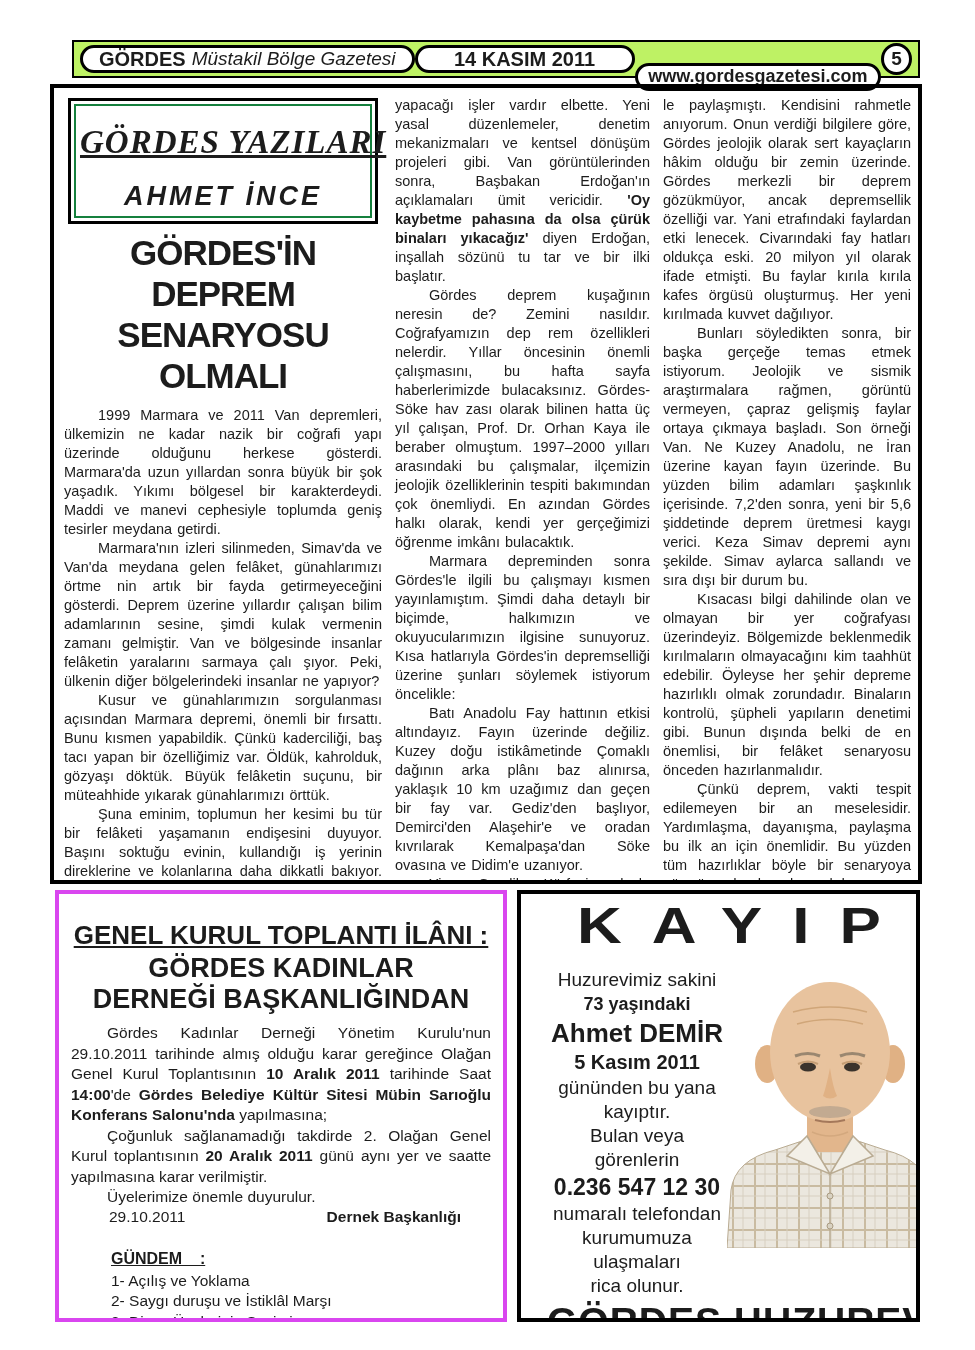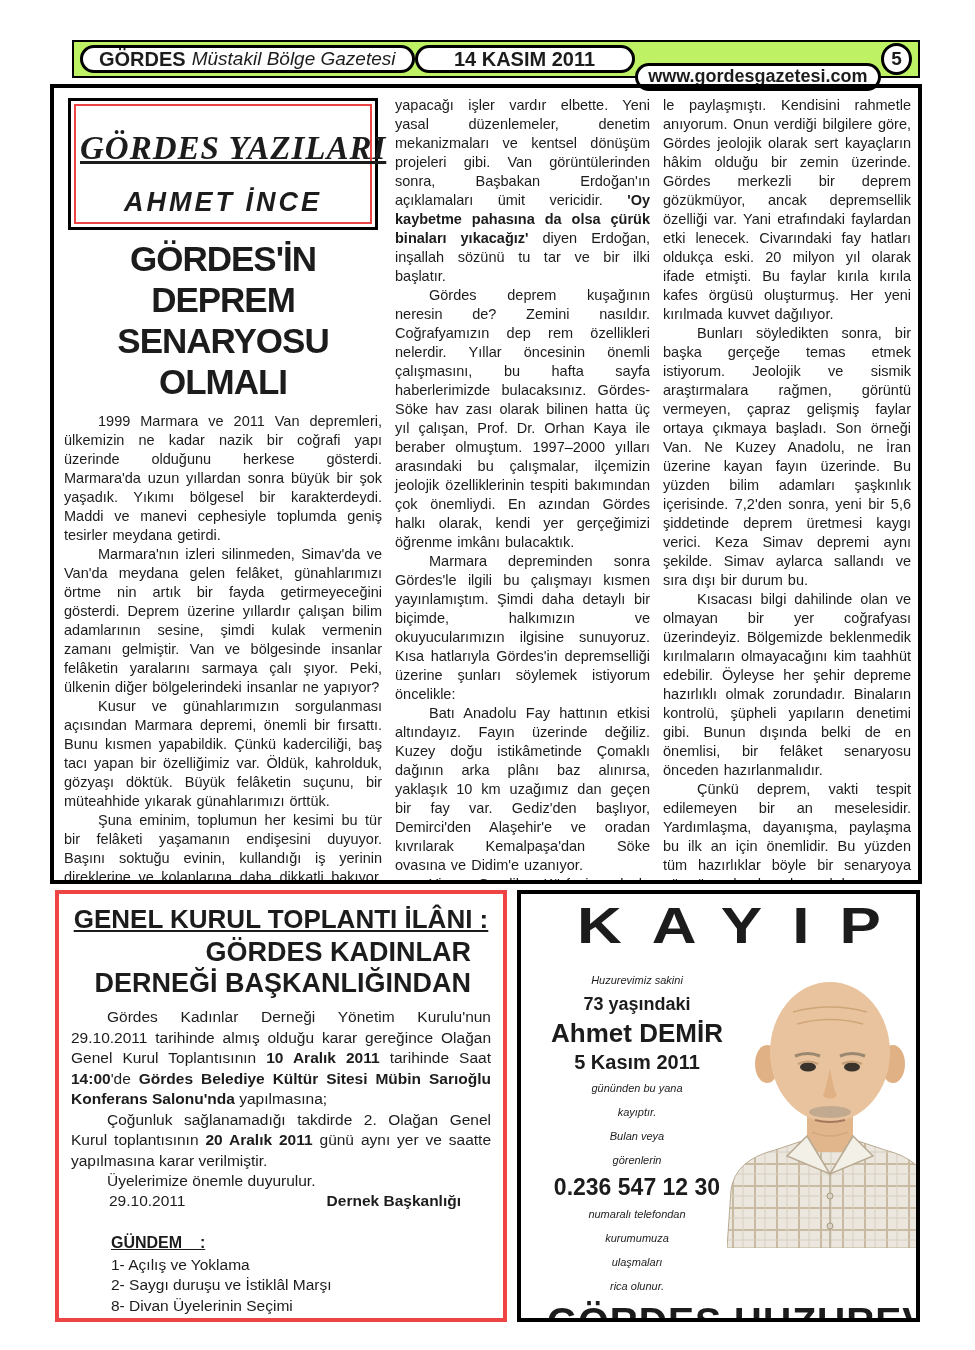--- a/index.html
+++ b/index.html
@@ -40,21 +40,21 @@
   }
   .columns{display:flex;gap:13px;height:100%;}
   .col1{width:318px;flex:none;}
   .col2{width:255px;flex:none;}
   .col3{width:248px;flex:none;}
 
   .yazilar-box{
     border:3px solid #000;padding:3px;margin:2px 4px 6px 4px;
   }
   .yazilar-inner{
-    border:2px solid #ef4444;padding:24px 4px 4px 4px;text-align:center;
+    border:2px solid #15803d;padding:18px 4px 4px 4px;text-align:center;
   }
   .yazilar-title{
     font-family:"Liberation Serif", serif;font-style:italic;font-weight:bold;
     font-size:33px;text-decoration:underline;letter-spacing:1px;white-space:nowrap;
   }
   .yazilar-author{
     font-weight:bold;font-style:italic;font-size:27px;letter-spacing:3px;
     margin-top:20px;white-space:nowrap;
   }
   .headline{
@@ -63,29 +63,29 @@
   }
   .body-p{
     margin:0;font-size:14.5px;line-height:19px;text-align:justify;
     word-spacing:1px;
   }
   .indent{text-indent:34px;}
 
   
   .announce-box{
     position:absolute;left:55px;top:890px;width:452px;height:432px;
-    border:4px solid #ef4444;box-sizing:border-box;padding:8px 12px;
+    border:4px solid #d946ef;box-sizing:border-box;padding:24px 12px;
     overflow:hidden;
   }
   .ann-title1{
     text-align:center;font-weight:bold;font-size:26px;
     text-decoration:underline;margin:2px 0 2px 0;white-space:nowrap;
   }
   .ann-title2{
-    text-align:right;font-weight:bold;font-size:27px;line-height:31px;
+    text-align:center;font-weight:bold;font-size:27px;line-height:31px;
     margin:0 20px 8px 20px;
   }
   .ann-p{margin:0;font-size:15.5px;line-height:20.5px;text-align:justify;}
   .ann-indent{text-indent:36px;}
   .ann-sign-row{
     display:flex;justify-content:space-between;align-items:baseline;
     margin:0 30px 6px 38px;font-size:15.5px;
   }
   .ann-sign{font-weight:bold;}
   .gundem{margin-left:40px;margin-top:24px;}
@@ -103,21 +103,21 @@
   }
   .kayip-title{
     font-weight:900;font-size:62px;line-height:62px;text-align:center;
     letter-spacing:30px;text-indent:30px;transform:scaleY(0.82);
     transform-origin:top center;white-space:nowrap;margin-top:2px;
   }
   .kayip-mid{display:flex;margin-top:-4px;}
   .kayip-textcol{
     width:180px;flex:none;text-align:center;padding-top:10px;
   }
-  .k-line{font-size:11px;line-height:24px;font-style:italic;}
+  .k-line{font-size:19px;line-height:24px;}
   .k-bold{font-weight:bold;font-size:18px;line-height:25px;}
   .k-name{font-weight:bold;font-size:26px;line-height:32px;}
   .k-date{font-weight:bold;font-size:20px;line-height:27px;}
   .k-phone{font-weight:bold;font-size:23px;line-height:30px;white-space:nowrap;}
   .kayip-photo{
     flex:1;display:flex;align-items:flex-start;justify-content:center;
     padding-top:2px;
   }
   .kayip-footer{
     text-align:center;font-weight:bold;font-size:39px;letter-spacing:1px;

